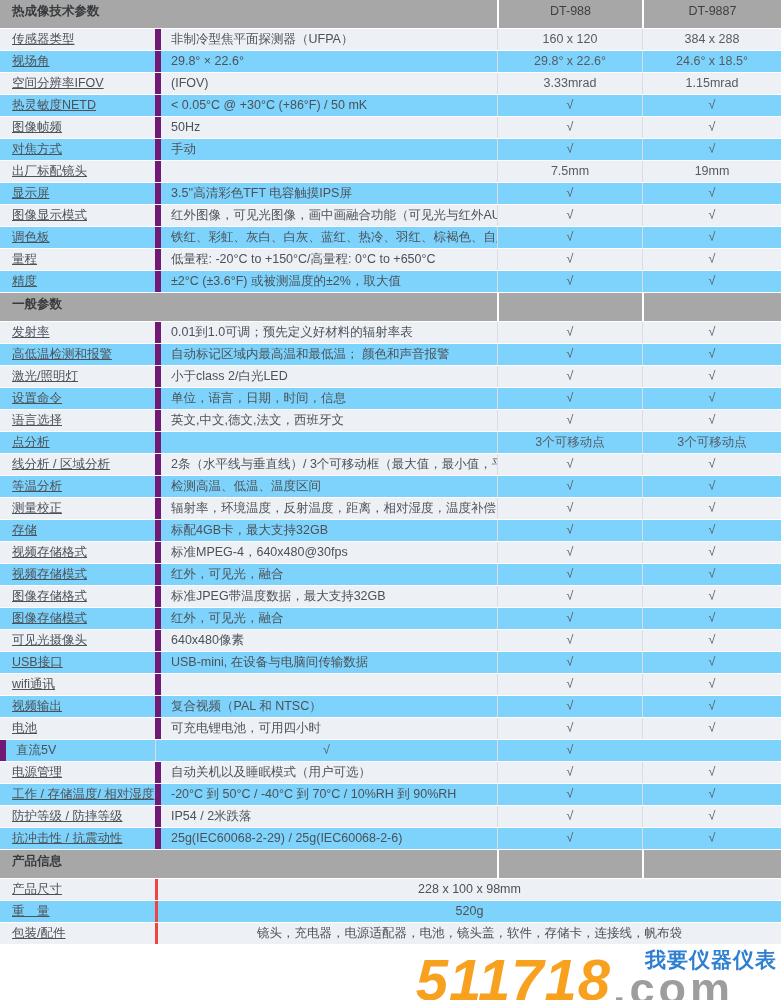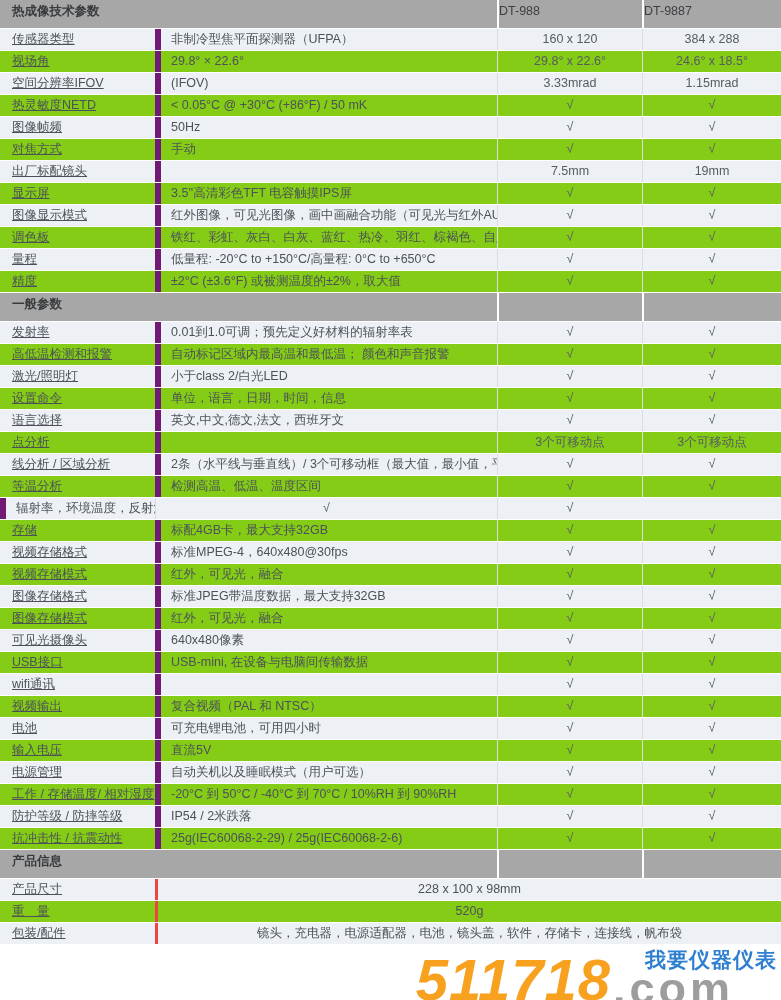--- a/index.html
+++ b/index.html
@@ -29,33 +29,33 @@
     line-height: 22px;
     padding-left: 12px;
     white-space: nowrap;
   }
   .sec-col {
     background: #a7a7a7;
     border-left: 2px solid #ffffff;
     color: #3c3f43;
     font-size: 12.5px;
     line-height: 22px;
-    text-align: left;
+    text-align: center;
     white-space: nowrap;
   }
 
   
   .row {
     display: grid;
     grid-template-columns: 155px 342px 145px 139px;
     height: 21px;
     margin-bottom: 1px;
     background: #edf0f5;
   }
-  .row.alt { background: #84cc16; }
+  .row.alt { background: #7dd3fc; }
   .cell {
     font-size: 12.5px;
     line-height: 21px;
     color: #4c5258;
     white-space: nowrap;
     overflow: hidden;
   }
   .cell.label { padding-left: 12px; text-decoration: underline; }
   .cell.desc  { padding-left: 10px; border-left: 6px solid #701a75; }
   .cell.val   { text-align: center; border-left: 1px solid #d9dce1; color: #565c62; }
@@ -225,20 +225,21 @@
         <div class="cell val">√</div>
         <div class="cell val">√</div>
       </div>
       <div class="row alt">
         <div class="cell label">等温分析</div>
         <div class="cell desc">检测高温、低温、温度区间</div>
         <div class="cell val">√</div>
         <div class="cell val">√</div>
       </div>
       <div class="row">
+        <div class="cell label">测量校正</div>
         <div class="cell desc">辐射率，环境温度，反射温度，距离，相对湿度，温度补偿</div>
         <div class="cell val">√</div>
         <div class="cell val">√</div>
       </div>
       <div class="row alt">
         <div class="cell label">存储</div>
         <div class="cell desc">标配4GB卡，最大支持32GB</div>
         <div class="cell val">√</div>
         <div class="cell val">√</div>
       </div>
@@ -290,21 +291,20 @@
         <div class="cell val">√</div>
         <div class="cell val">√</div>
       </div>
       <div class="row">
         <div class="cell label">电池</div>
         <div class="cell desc">可充电锂电池，可用四小时</div>
         <div class="cell val">√</div>
         <div class="cell val">√</div>
       </div>
       <div class="row alt">
-        <div class="cell label">输入电压</div>
         <div class="cell desc">直流5V</div>
         <div class="cell val">√</div>
         <div class="cell val">√</div>
       </div>
       <div class="row">
         <div class="cell label">电源管理</div>
         <div class="cell desc">自动关机以及睡眠模式（用户可选）</div>
         <div class="cell val">√</div>
         <div class="cell val">√</div>
       </div>

